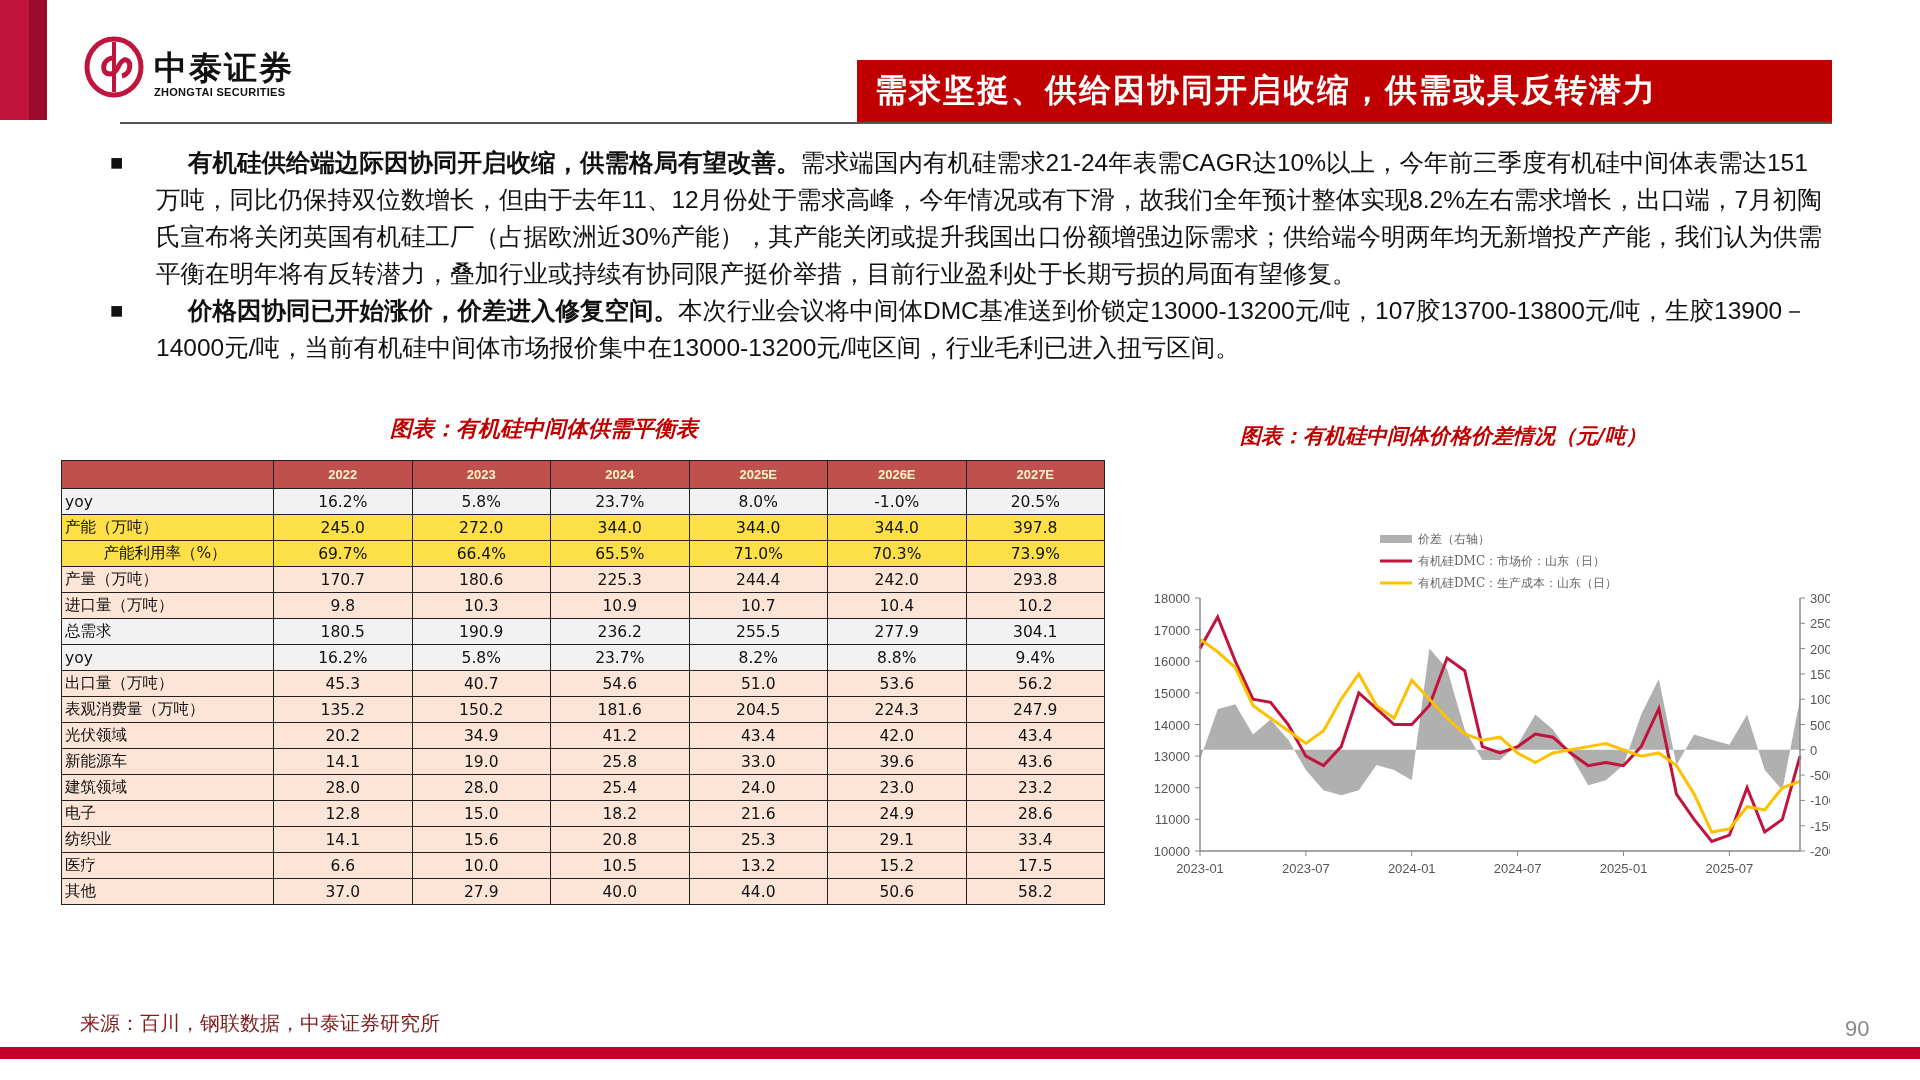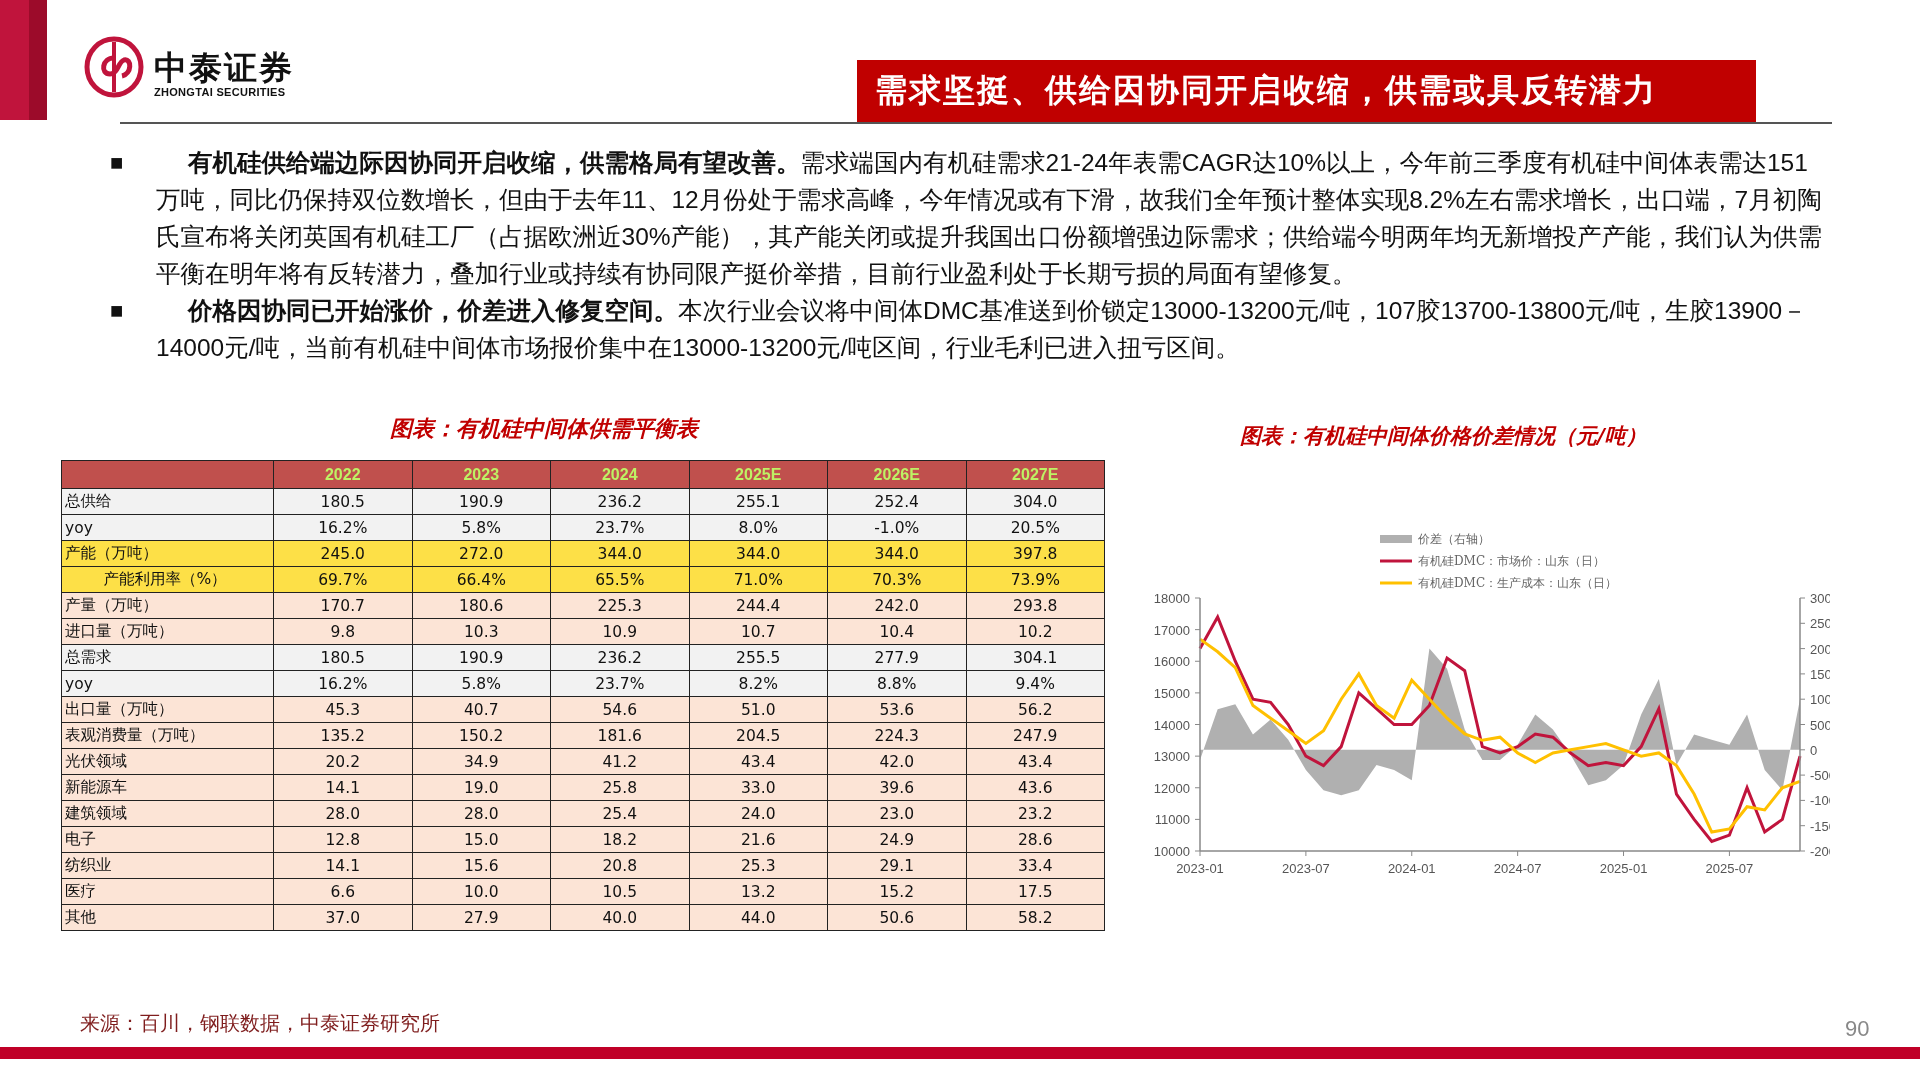--- a/index.html
+++ b/index.html
@@ -4,30 +4,30 @@
 <style>
   html,body{margin:0;padding:0;}
   body{width:1920px;height:1080px;position:relative;background:#fff;font-family:"DejaVu Sans",sans-serif;overflow:hidden;color:#111;}
   .lbar1{position:absolute;left:0;top:0;width:29px;height:120px;background:#c0143c;}
   .lbar2{position:absolute;left:29px;top:0;width:18px;height:120px;background:#9c0b2a;}
   .logo{position:absolute;left:84px;top:17px;display:flex;align-items:flex-end;margin-top:19px;}
   .logo-mark{width:60px;height:62px;}
   .logo-text{margin-left:10px;}
   .logo-cn{font-size:33px;font-weight:bold;letter-spacing:2px;line-height:36px;color:#111;}
   .logo-en{font-size:11px;font-weight:bold;letter-spacing:0.3px;color:#111;font-family:"Liberation Sans",sans-serif;}
-  .title-box{position:absolute;left:857px;top:60px;width:899px;height:62px;background:#c00000;color:#fff;font-size:32px;font-family:"DejaVu Serif",serif;font-weight:bold;display:flex;align-items:center;padding-left:18px;box-sizing:border-box;letter-spacing:2px;}
+  .title-box{position:absolute;left:857px;top:60px;width:975px;height:62px;background:#c00000;color:#fff;font-size:32px;font-family:"DejaVu Serif",serif;font-weight:bold;display:flex;align-items:center;padding-left:18px;box-sizing:border-box;letter-spacing:2px;}
   .title-rule{position:absolute;left:120px;top:122px;width:1712px;height:2px;background:#555;}
   .bullets{position:absolute;left:110px;top:144px;width:1720px;font-size:24.5px;line-height:37px;font-family:"Liberation Sans",sans-serif;}
   .bullet{display:flex;}
   .bullet .mark{width:46px;flex:none;font-size:22px;}
   .bullet .txt{flex:1;}
   .bullet b{font-weight:bold;margin-left:32px;}
   .cap{position:absolute;color:#c00000;font-style:italic;font-weight:bold;font-size:22px;font-family:"DejaVu Serif",serif;}
   table.bal{position:absolute;left:61px;top:460px;width:1044px;border-collapse:collapse;font-size:15.5px;font-family:"DejaVu Sans",sans-serif;}
-  table.bal th{background:#c0504d;color:#bef264;font-weight:bold;height:25px;border:1.5px solid #222;font-family:"Liberation Sans",sans-serif;font-size:16px;}
+  table.bal th{background:#c0504d;color:#fef9c3;font-weight:bold;height:25px;border:1.5px solid #222;font-family:"Liberation Sans",sans-serif;font-size:13px;}
   table.bal td{height:25px;border:1.5px solid #222;text-align:center;padding:0;}
   table.bal td.lbl{text-align:left;padding-left:3px;width:200px;}
   table.bal td.lbl.indent{text-align:center;padding-right:8px;}
   tr.g td{background:#f2f2f2;}
   tr.w td{background:#fde047;}
   tr.p td{background:#fce4d6;}
   .chart{position:absolute;left:1130px;top:520px;width:700px;height:360px;}
   .source{position:absolute;left:80px;top:1010px;color:#7f1d1d;font-size:20px;font-family:"DejaVu Serif",serif;}
   .pagenum{position:absolute;left:1845px;top:1016px;color:#888;font-size:22px;font-family:Liberation Sans, sans-serif;}
   .bottom-bar{position:absolute;left:0;top:1047px;width:1920px;height:12px;background:#c00028;}
@@ -73,29 +73,20 @@
         <th></th>
         <th>2022</th>
         <th>2023</th>
         <th>2024</th>
         <th>2025E</th>
         <th>2026E</th>
         <th>2027E</th>
       </tr>
     </thead>
   <tbody id="tbody">
-      <tr class="g">
-        <td class="lbl">总供给</td>
-        <td>180.5</td>
-        <td>190.9</td>
-        <td>236.2</td>
-        <td>255.1</td>
-        <td>252.4</td>
-        <td>304.0</td>
-      </tr>
       <tr class="g">
         <td class="lbl">yoy</td>
         <td>16.2%</td>
         <td>5.8%</td>
         <td>23.7%</td>
         <td>8.0%</td>
         <td>-1.0%</td>
         <td>20.5%</td>
       </tr>
       <tr class="w">

